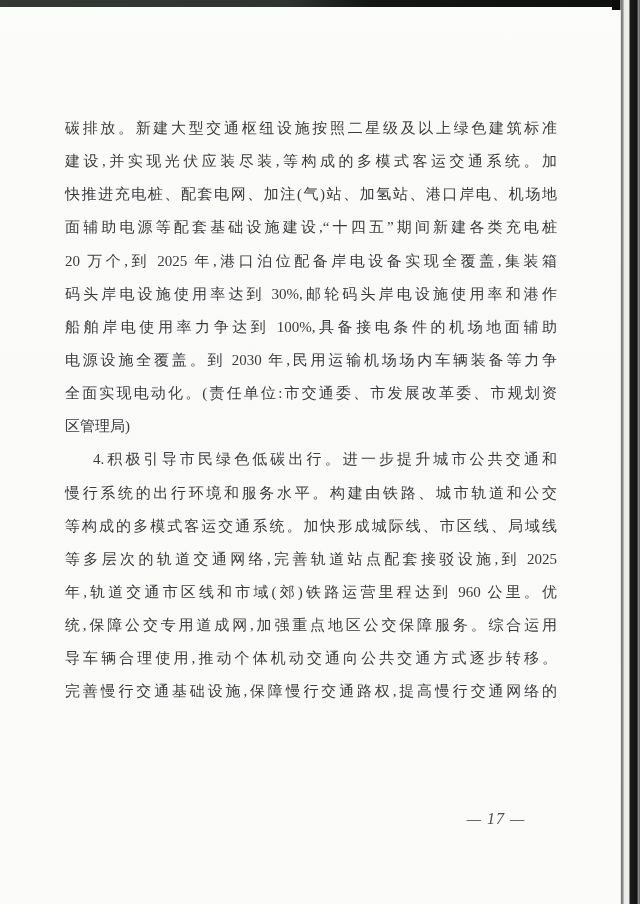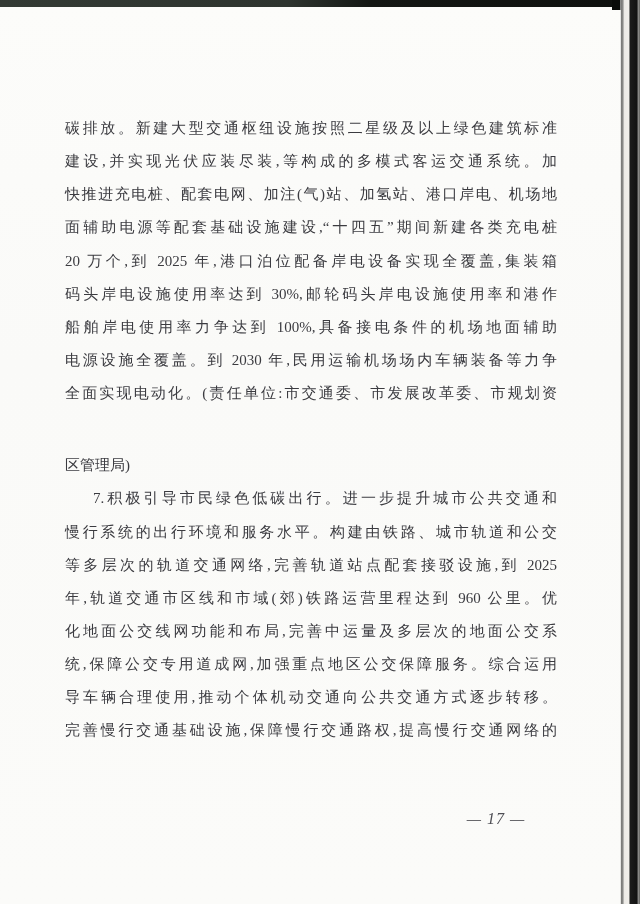--- a/index.html
+++ b/index.html
@@ -28,21 +28,20 @@
     height:33.15px;
     color:#3b3b40;
     text-align:justify;
     text-align-last:justify;
     white-space:nowrap;
     white-space:normal;
   }
   .line.para-end{
     text-align:left;
     text-align-last:left;
-    margin-top:39px;
   }
   .line.indent{
     text-indent:28px;
   }
   .footer{
     position:absolute;
     top:810px;left:448px;width:96px;
     text-align:center;
     font-size:16px;
     letter-spacing:1px;
@@ -84,25 +83,25 @@
       <div class="line">碳排放。新建大型交通枢纽设施按照二星级及以上绿色建筑标准</div>
       <div class="line">建设,并实现光伏应装尽装,等构成的多模式客运交通系统。加</div>
       <div class="line">快推进充电桩、配套电网、加注(气)站、加氢站、港口岸电、机场地</div>
       <div class="line">面辅助电源等配套基础设施建设,“十四五”期间新建各类充电桩</div>
       <div class="line">20 万个,到 2025 年,港口泊位配备岸电设备实现全覆盖,集装箱</div>
       <div class="line">码头岸电设施使用率达到 30%,邮轮码头岸电设施使用率和港作</div>
       <div class="line">船舶岸电使用率力争达到 100%,具备接电条件的机场地面辅助</div>
       <div class="line">电源设施全覆盖。到 2030 年,民用运输机场场内车辆装备等力争</div>
       <div class="line">全面实现电动化。(责任单位:市交通委、市发展改革委、市规划资</div>
       <div class="line para-end">区管理局)</div>
-      <div class="line indent">7.积极引导市民绿色低碳出行。进一步提升城市公共交通和</div>
+      <div class="line indent">4.积极引导市民绿色低碳出行。进一步提升城市公共交通和</div>
       <div class="line">慢行系统的出行环境和服务水平。构建由铁路、城市轨道和公交</div>
+      <div class="line">等构成的多模式客运交通系统。加快形成城际线、市区线、局域线</div>
       <div class="line">等多层次的轨道交通网络,完善轨道站点配套接驳设施,到 2025</div>
       <div class="line">年,轨道交通市区线和市域(郊)铁路运营里程达到 960 公里。优</div>
-      <div class="line">化地面公交线网功能和布局,完善中运量及多层次的地面公交系</div>
       <div class="line">统,保障公交专用道成网,加强重点地区公交保障服务。综合运用</div>
       <div class="line">导车辆合理使用,推动个体机动交通向公共交通方式逐步转移。</div>
       <div class="line">完善慢行交通基础设施,保障慢行交通路权,提高慢行交通网络的</div>
     </div>
     <div class="footer">— 17 —</div>
   </div>
   <div class="edge-top"></div>
   <div class="corner-tr"></div>
   <div class="edge-right"></div>
 </div>

